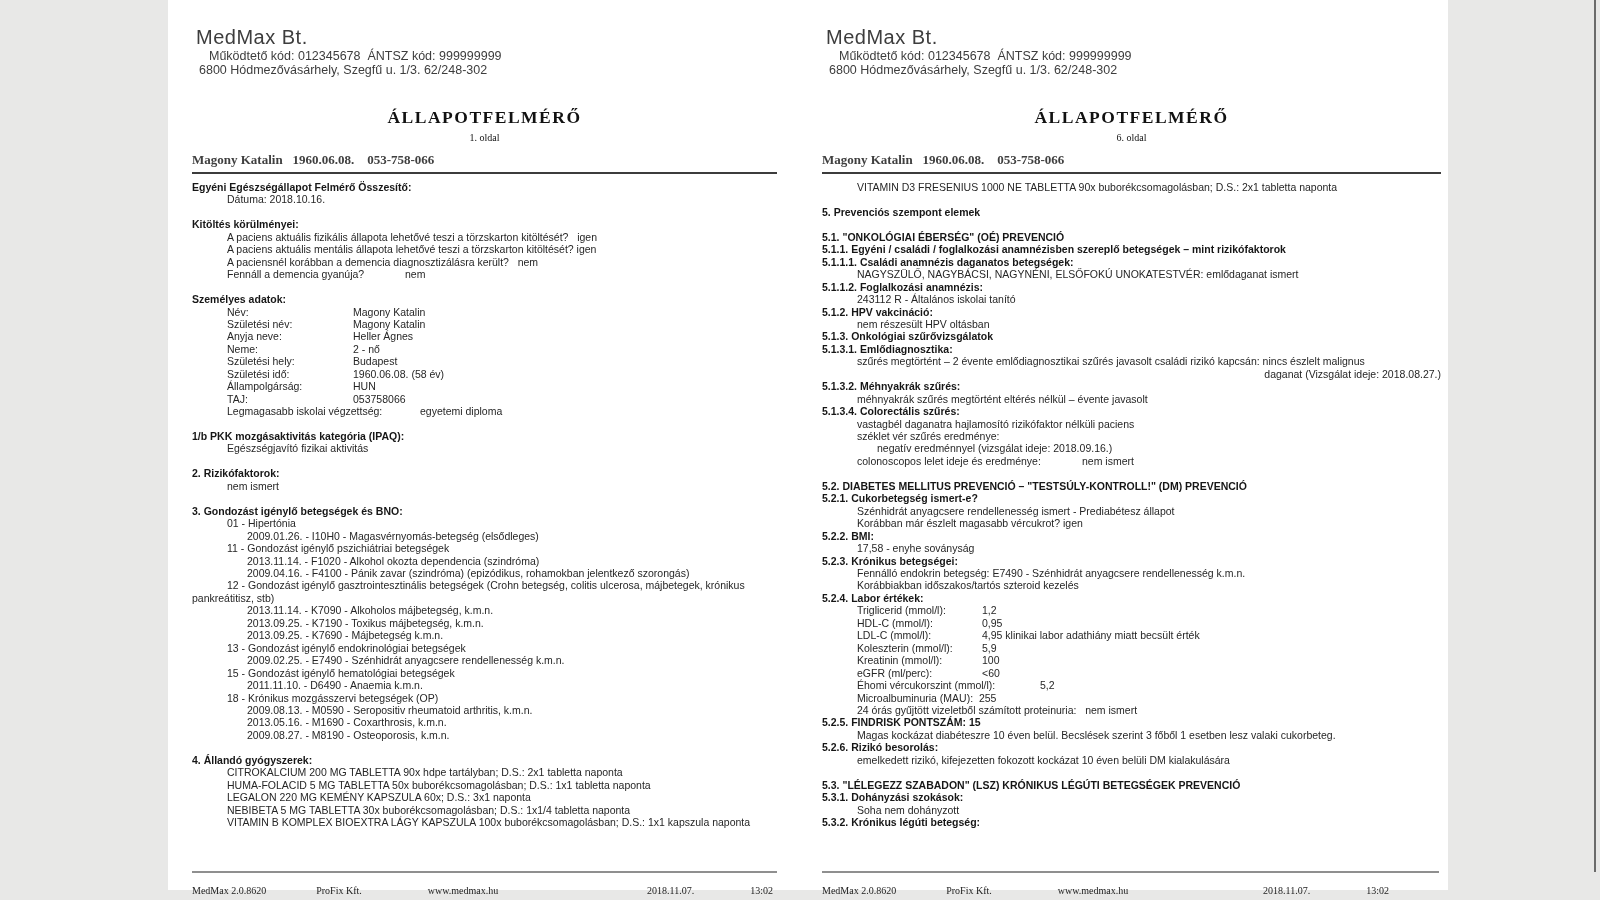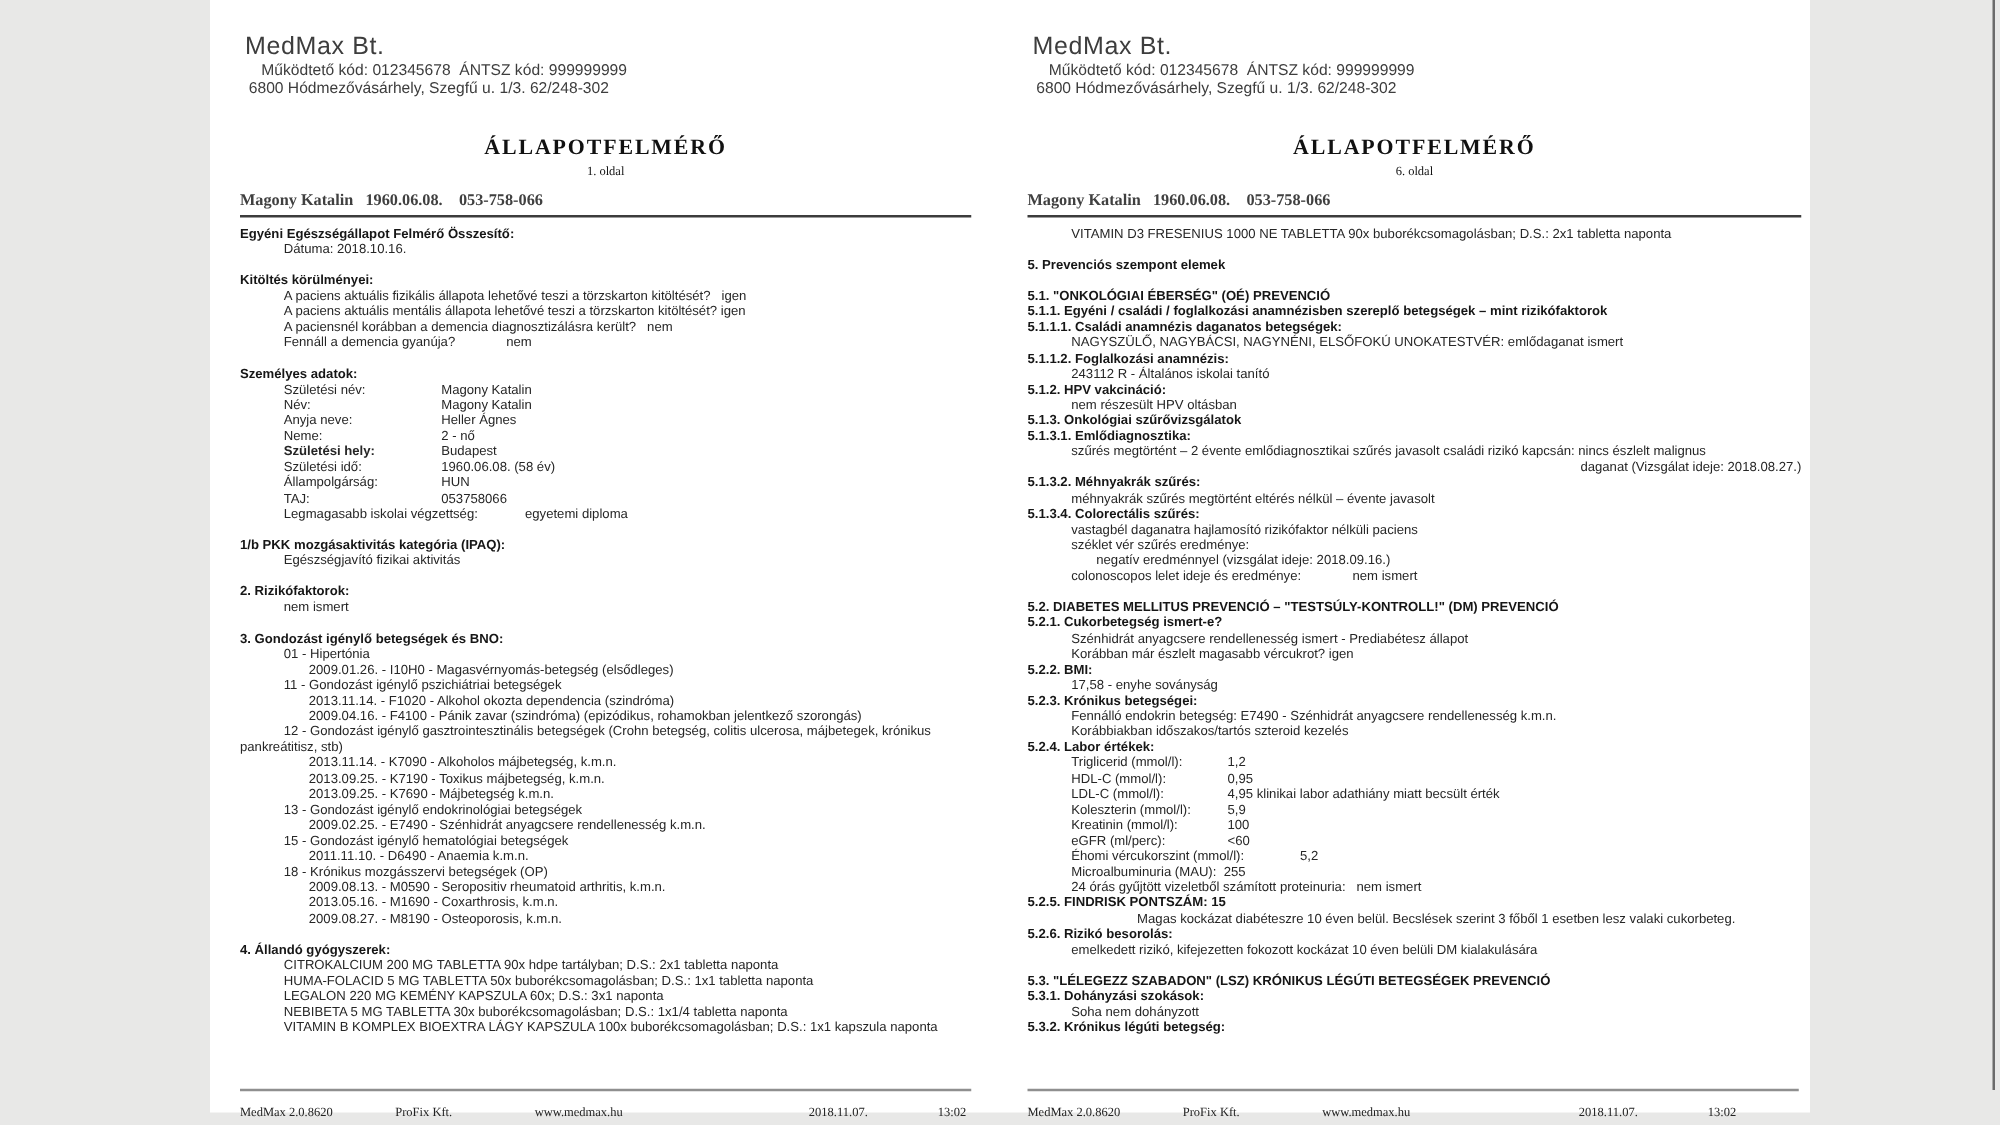--- a/index.html
+++ b/index.html
@@ -69,25 +69,25 @@
         <div class="line bold">Egyéni Egészségállapot Felmérő Összesítő:</div>
         <div class="line" style="padding-left: 35px;">Dátuma: 2018.10.16.</div>
         <div class="line gap"></div>
         <div class="line bold">Kitöltés körülményei:</div>
         <div class="line" style="padding-left: 35px;">A paciens aktuális fizikális állapota lehetővé teszi a törzskarton kitöltését?   igen</div>
         <div class="line" style="padding-left: 35px;">A paciens aktuális mentális állapota lehetővé teszi a törzskarton kitöltését? igen</div>
         <div class="line" style="padding-left: 35px;">A paciensnél korábban a demencia diagnosztizálásra került?   nem</div>
         <div class="line" style="padding-left: 35px;">Fennáll a demencia gyanúja?              nem</div>
         <div class="line gap"></div>
         <div class="line bold">Személyes adatok:</div>
+        <div class="line" style="padding-left: 35px;"><span class="kv-label" style="width: 126px;">Név:</span><span class="kv-value">Magony Katalin</span></div>
         <div class="line" style="padding-left: 35px;"><span class="kv-label" style="width: 126px;">Születési név:</span><span class="kv-value">Magony Katalin</span></div>
-        <div class="line" style="padding-left: 35px;"><span class="kv-label" style="width: 126px;">Név:</span><span class="kv-value">Magony Katalin</span></div>
         <div class="line" style="padding-left: 35px;"><span class="kv-label" style="width: 126px;">Anyja neve:</span><span class="kv-value">Heller Ágnes</span></div>
         <div class="line" style="padding-left: 35px;"><span class="kv-label" style="width: 126px;">Neme:</span><span class="kv-value">2 - nő</span></div>
-        <div class="line" style="padding-left: 35px;"><span class="kv-label" style="width: 126px; font-weight: bold;">Születési hely:</span><span class="kv-value">Budapest</span></div>
+        <div class="line" style="padding-left: 35px;"><span class="kv-label" style="width: 126px;">Születési hely:</span><span class="kv-value">Budapest</span></div>
         <div class="line" style="padding-left: 35px;"><span class="kv-label" style="width: 126px;">Születési idő:</span><span class="kv-value">1960.06.08. (58 év)</span></div>
         <div class="line" style="padding-left: 35px;"><span class="kv-label" style="width: 126px;">Állampolgárság:</span><span class="kv-value">HUN</span></div>
         <div class="line" style="padding-left: 35px;"><span class="kv-label" style="width: 126px;">TAJ:</span><span class="kv-value">053758066</span></div>
         <div class="line" style="padding-left: 35px;"><span class="kv-label" style="width: 193px;">Legmagasabb iskolai végzettség:</span><span class="kv-value">egyetemi diploma</span></div>
         <div class="line gap"></div>
         <div class="line bold">1/b PKK mozgásaktivitás kategória (IPAQ):</div>
         <div class="line" style="padding-left: 35px;">Egészségjavító fizikai aktivitás</div>
         <div class="line gap"></div>
         <div class="line bold">2. Rizikófaktorok:</div>
         <div class="line" style="padding-left: 35px;">nem ismert</div>
@@ -179,21 +179,21 @@
         <div class="line" style="padding-left: 35px;"><span class="kv-label" style="width: 125px;">Triglicerid (mmol/l):</span><span class="kv-value">1,2</span></div>
         <div class="line" style="padding-left: 35px;"><span class="kv-label" style="width: 125px;">HDL-C (mmol/l):</span><span class="kv-value">0,95</span></div>
         <div class="line" style="padding-left: 35px;"><span class="kv-label" style="width: 125px;">LDL-C (mmol/l):</span><span class="kv-value">4,95 klinikai labor adathiány miatt becsült érték</span></div>
         <div class="line" style="padding-left: 35px;"><span class="kv-label" style="width: 125px;">Koleszterin (mmol/l):</span><span class="kv-value">5,9</span></div>
         <div class="line" style="padding-left: 35px;"><span class="kv-label" style="width: 125px;">Kreatinin (mmol/l):</span><span class="kv-value">100</span></div>
         <div class="line" style="padding-left: 35px;"><span class="kv-label" style="width: 125px;">eGFR (ml/perc):</span><span class="kv-value">&lt;60</span></div>
         <div class="line" style="padding-left: 35px;"><span class="kv-label" style="width: 183px;">Éhomi vércukorszint (mmol/l):</span><span class="kv-value">5,2</span></div>
         <div class="line" style="padding-left: 35px;">Microalbuminuria (MAU):  255</div>
         <div class="line" style="padding-left: 35px;">24 órás gyűjtött vizeletből számított proteinuria:   nem ismert</div>
         <div class="line bold">5.2.5. FINDRISK PONTSZÁM: 15</div>
-        <div class="line" style="padding-left: 35px; text-align: center;">Magas kockázat diabéteszre 10 éven belül. Becslések szerint 3 főből 1 esetben lesz valaki cukorbeteg.</div>
+        <div class="line" style="padding-left: 35px;">Magas kockázat diabéteszre 10 éven belül. Becslések szerint 3 főből 1 esetben lesz valaki cukorbeteg.</div>
         <div class="line bold">5.2.6. Rizikó besorolás:</div>
         <div class="line" style="padding-left: 35px;">emelkedett rizikó, kifejezetten fokozott kockázat 10 éven belüli DM kialakulására</div>
         <div class="line gap"></div>
         <div class="line bold">5.3. "LÉLEGEZZ SZABADON" (LSZ) KRÓNIKUS LÉGÚTI BETEGSÉGEK PREVENCIÓ</div>
         <div class="line bold">5.3.1. Dohányzási szokások:</div>
         <div class="line" style="padding-left: 35px;">Soha nem dohányzott</div>
         <div class="line bold">5.3.2. Krónikus légúti betegség:</div>
       </div>
     <div class="footer-wrap">
       <div class="footer-rule"></div>

